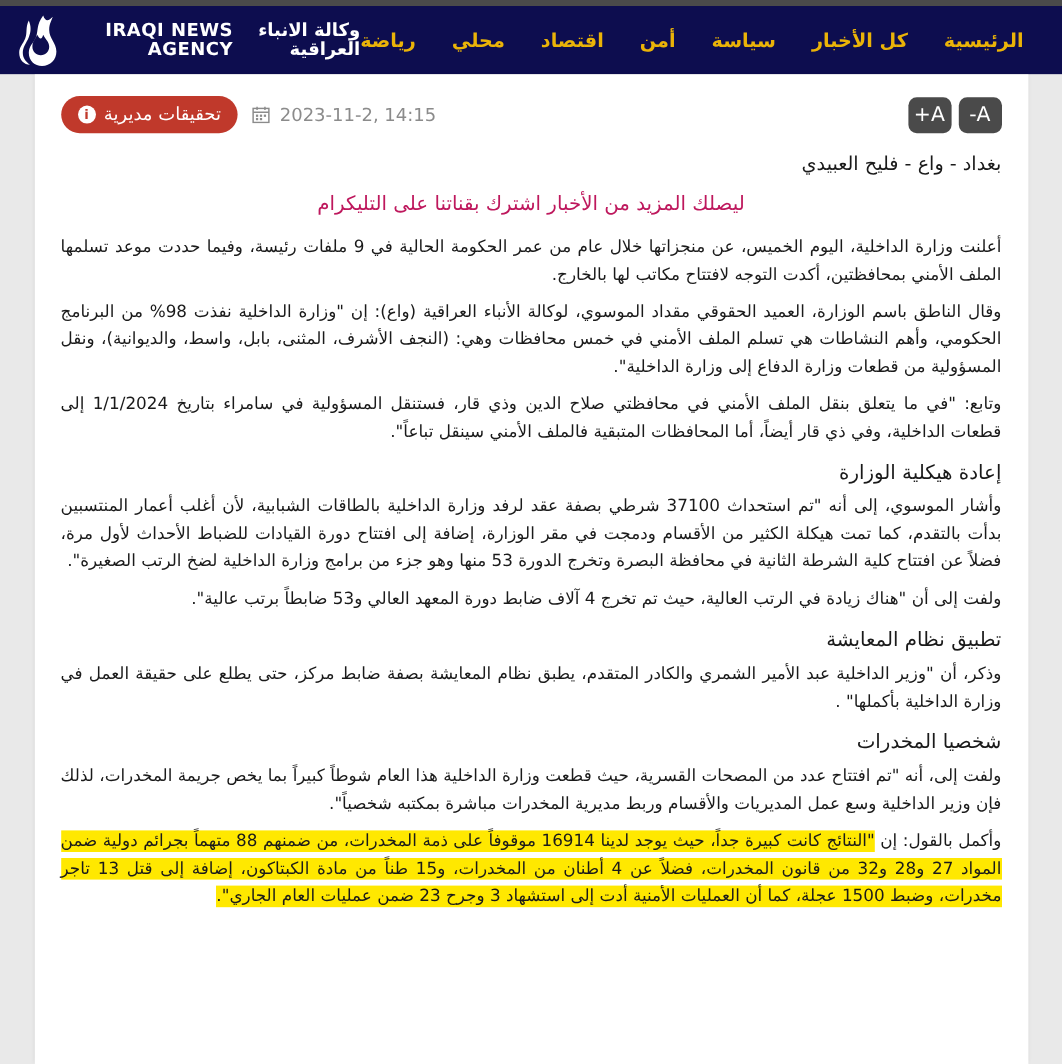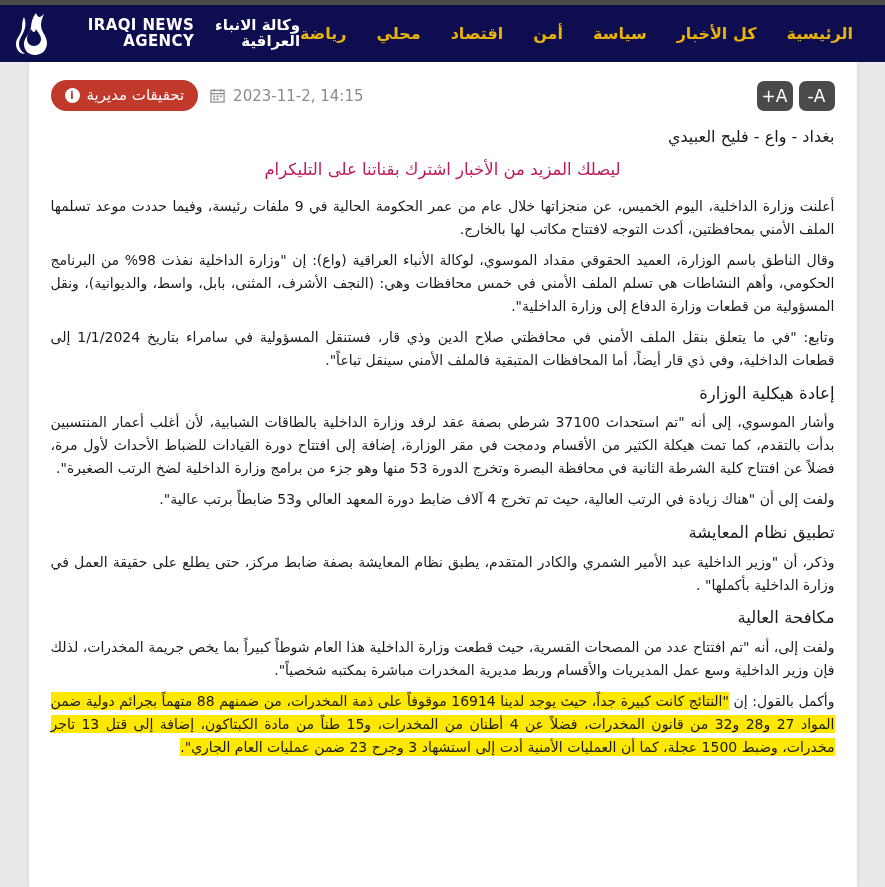--- a/index.html
+++ b/index.html
@@ -267,21 +267,21 @@
       <div class="telegram-line">ليصلك المزيد من الأخبار اشترك بقناتنا على التليكرام</div>
 
       <p class="para">أعلنت وزارة الداخلية، اليوم الخميس، عن منجزاتها خلال عام من عمر الحكومة الحالية في 9 ملفات رئيسة، وفيما حددت موعد تسلمها الملف الأمني بمحافظتين، أكدت التوجه لافتتاح مكاتب لها بالخارج.</p>
       <p class="para">وقال الناطق باسم الوزارة، العميد الحقوقي مقداد الموسوي، لوكالة الأنباء العراقية (واع): إن "وزارة الداخلية نفذت 98% من البرنامج الحكومي، وأهم النشاطات هي تسلم الملف الأمني في خمس محافظات وهي: (النجف الأشرف، المثنى، بابل، واسط، والديوانية)، ونقل المسؤولية من قطعات وزارة الدفاع إلى وزارة الداخلية".</p>
       <p class="para">وتابع: "في ما يتعلق بنقل الملف الأمني في محافظتي صلاح الدين وذي قار، فستنقل المسؤولية في سامراء بتاريخ 1/1/2024 إلى قطعات الداخلية، وفي ذي قار أيضاً، أما المحافظات المتبقية فالملف الأمني سينقل تباعاً".</p>
       <p class="subhead">إعادة هيكلية الوزارة</p>
       <p class="para">وأشار الموسوي، إلى أنه "تم استحداث 37100 شرطي بصفة عقد لرفد وزارة الداخلية بالطاقات الشبابية، لأن أغلب أعمار المنتسبين بدأت بالتقدم، كما تمت هيكلة الكثير من الأقسام ودمجت في مقر الوزارة، إضافة إلى افتتاح دورة القيادات للضباط الأحداث لأول مرة، فضلاً عن افتتاح كلية الشرطة الثانية في محافظة البصرة وتخرج الدورة 53 منها وهو جزء من برامج وزارة الداخلية لضخ الرتب الصغيرة".</p>
       <p class="para">ولفت إلى أن "هناك زيادة في الرتب العالية، حيث تم تخرج 4 آلاف ضابط دورة المعهد العالي و53 ضابطاً برتب عالية".</p>
       <p class="subhead">تطبيق نظام المعايشة</p>
       <p class="para">وذكر، أن "وزير الداخلية عبد الأمير الشمري والكادر المتقدم، يطبق نظام المعايشة بصفة ضابط مركز، حتى يطلع على حقيقة العمل في وزارة الداخلية بأكملها" .</p>
-      <p class="subhead">مكافحة العالية</p>
+      <p class="subhead">شخصيا المخدرات</p>
       <p class="para">ولفت إلى، أنه "تم افتتاح عدد من المصحات القسرية، حيث قطعت وزارة الداخلية هذا العام شوطاً كبيراً بما يخص جريمة المخدرات، لذلك فإن وزير الداخلية وسع عمل المديريات والأقسام وربط مديرية المخدرات مباشرة بمكتبه شخصياً".</p>
 
       <p class="para hl"><span>وأكمل بالقول: إن </span><span class="mark">"النتائج كانت كبيرة جداً، حيث يوجد لدينا 16914 موقوفاً على ذمة المخدرات، من ضمنهم 88 متهماً بجرائم دولية ضمن المواد 27 و28 و32 من قانون المخدرات، فضلاً عن 4 أطنان من المخدرات، و15 طناً من مادة الكبتاكون، إضافة إلى قتل 13 تاجر مخدرات، وضبط 1500 عجلة، كما أن العمليات الأمنية أدت إلى استشهاد 3 وجرح 23 ضمن عمليات العام الجاري".</span></p>
 
     </div>
 
   </div>
 </div>
 
 </body></html>

